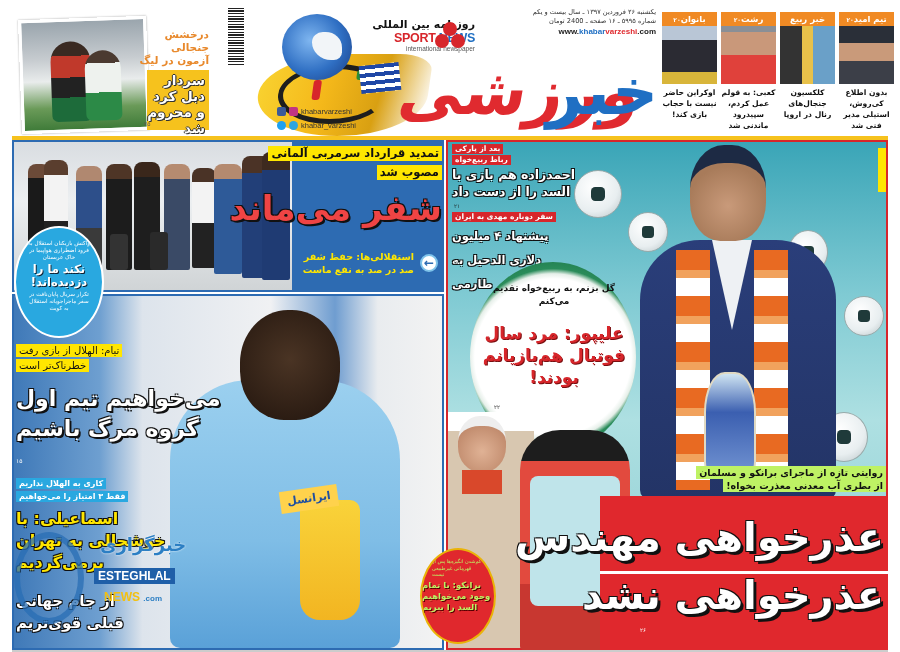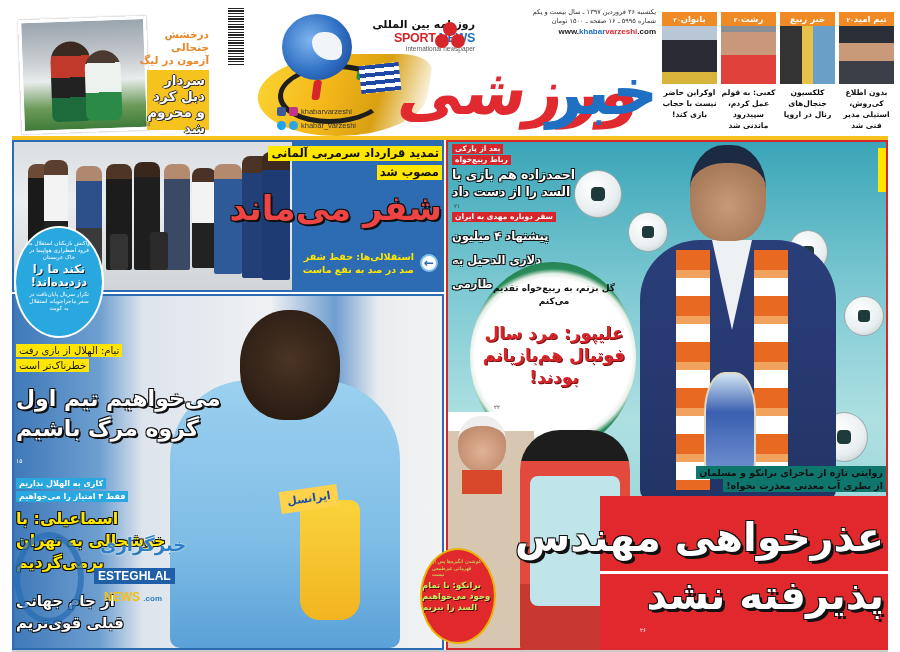--- a/index.html
+++ b/index.html
@@ -136,21 +136,21 @@
      text-shadow: 1px 1px 0 #111, -1px -1px 0 #111, 1px -1px 0 #111, -1px 1px 0 #111; }
   #feat-c2 { left: 454px; top: 260px; font-size: 5.5px; color:#233; }
 
   #quote-plate { left: 470px; top: 262px; width: 166px; height: 190px; border-radius: 50%; background: radial-gradient(circle,#fff 0%, #fff 62%, #e6efe9 66%, #2a8c5a 70%, #0f5e38 100%); }
   #quote-lead { left: 480px; top: 282px; width: 148px; color:#111; font-weight:bold; font-size: 9px; line-height: 13px; direction: rtl; text-align: center; }
   #quote-main { left: 476px; top: 322px; width: 156px; color:#d7262b; font-weight:bold; font-size: 17px; line-height: 22px; direction: rtl; text-align: center;
      text-shadow: 1px 1px 0 #7a0e10; }
   #quote-credit { left: 494px; top: 404px; font-size: 5.5px; color:#333; }
 
   #feat-strap { left: 624px; top: 466px; width: 262px; }
-  #feat-strap .k { display:block; width:max-content; margin-left:auto; background:#0f766e; color:#111; font-weight:bold; font-size:9.5px; line-height:13px; padding:0 3px; direction: rtl; }
+  #feat-strap .k { display:block; width:max-content; margin-left:auto; background:#bef264; color:#111; font-weight:bold; font-size:9.5px; line-height:13px; padding:0 3px; direction: rtl; }
 
   #red-band { left: 600px; top: 496px; width: 288px; height: 154px; background:#e0282d; }
   #red-band .div { position:absolute; left:0; top:75px; width:288px; height:3px; background:#fff; }
   #main-title { left: 496px; top: 508px; width: 388px; color:#fff; font-weight:bold; font-size: 40px; line-height: 58px; direction: rtl; text-align: right;
      text-shadow: 3px 3px 0 #111, -1px -1px 0 #111, 1px -1px 0 #111, -1px 1px 0 #111; z-index: 4; }
   #main-credit { left: 640px; top: 627px; font-size: 5.5px; color:#fff; }
 
   #coach-photo { left: 448px; top: 412px; width: 86px; height: 236px; background: linear-gradient(180deg,#fff 0 8%,#d8c7b0 8% 100%); }
   #coach-face { left: 458px; top: 416px; width: 48px; height: 56px; border-radius: 45%; background: radial-gradient(circle at 50% 55%, #e0b295 0%, #c08a6c 80%); border-top: 10px solid #eee; }
   #coach-scarf { left: 462px; top: 470px; width: 40px; height: 24px; background: #d9482b; }
@@ -217,21 +217,21 @@
   </div>
   <div class="row">
     <span class="ic" style="background:#1da1f2;border-radius:50%;"></span>
     <span class="ic" style="background:#2ca5e0;border-radius:50%;"></span>
     <span>khabar_varzeshi</span>
   </div>
 </div>
 
 <div id="issue-info" class="abs">
   <div class="l1">یکشنبه ۲۶ فروردین ۱۳۹۷ ـ سال بیست و یکم</div>
-  <div class="l2">شماره ۵۹۹۵ ـ ۱۶ صفحه ـ ۱۵۰۰ تومان</div>
+  <div class="l2">شماره ۵۹۹۵ ـ ۱۶ صفحه ـ 2400 تومان</div>
   <div class="url"><span>www.</span><span class="a">khabar</span><span class="b">varzeshi</span><span>.com</span></div>
 </div>
 
 <div id="top-teasers" class="abs">
   <div class="tt">
     <div class="tag">
         <span>تیم امید</span>
         <span class="pg">۲۰</span>
       </div>
     <div class="img" style="background:linear-gradient(180deg,#2a2f38 0 30%,#c99a7a 30% 60%,#3c3f48 60%);"></div>
@@ -366,21 +366,21 @@
     <div class="div"></div>
   </div>
 
 <div id="feat-strap" class="abs">
   <span class="k">روایتی تازه از ماجرای برانکو و مسلمان</span>
   <span class="k">از بطری آب معدنی معذرت بخواه!</span>
 </div>
 
 <div id="main-title" class="abs">
   <div>عذرخواهی مهندس</div>
-  <div>پذیرفته نشد</div>
+  <div>عذرخواهی نشد</div>
 </div>
 <div id="main-credit" class="abs">۲۶</div>
 
 <div id="bubble-red" class="abs">
   <div class="s">کم‌شدن انگیزه‌ها پس از قهرمانی غیرطبیعی نیست</div>
   <div class="t">برانکو: با تمام وجود می‌خواهیم السد را ببریم</div>
 </div>
 
 <div id="side-credit" class="abs"></div>
 <div id="bottom-rule" class="abs"></div>

